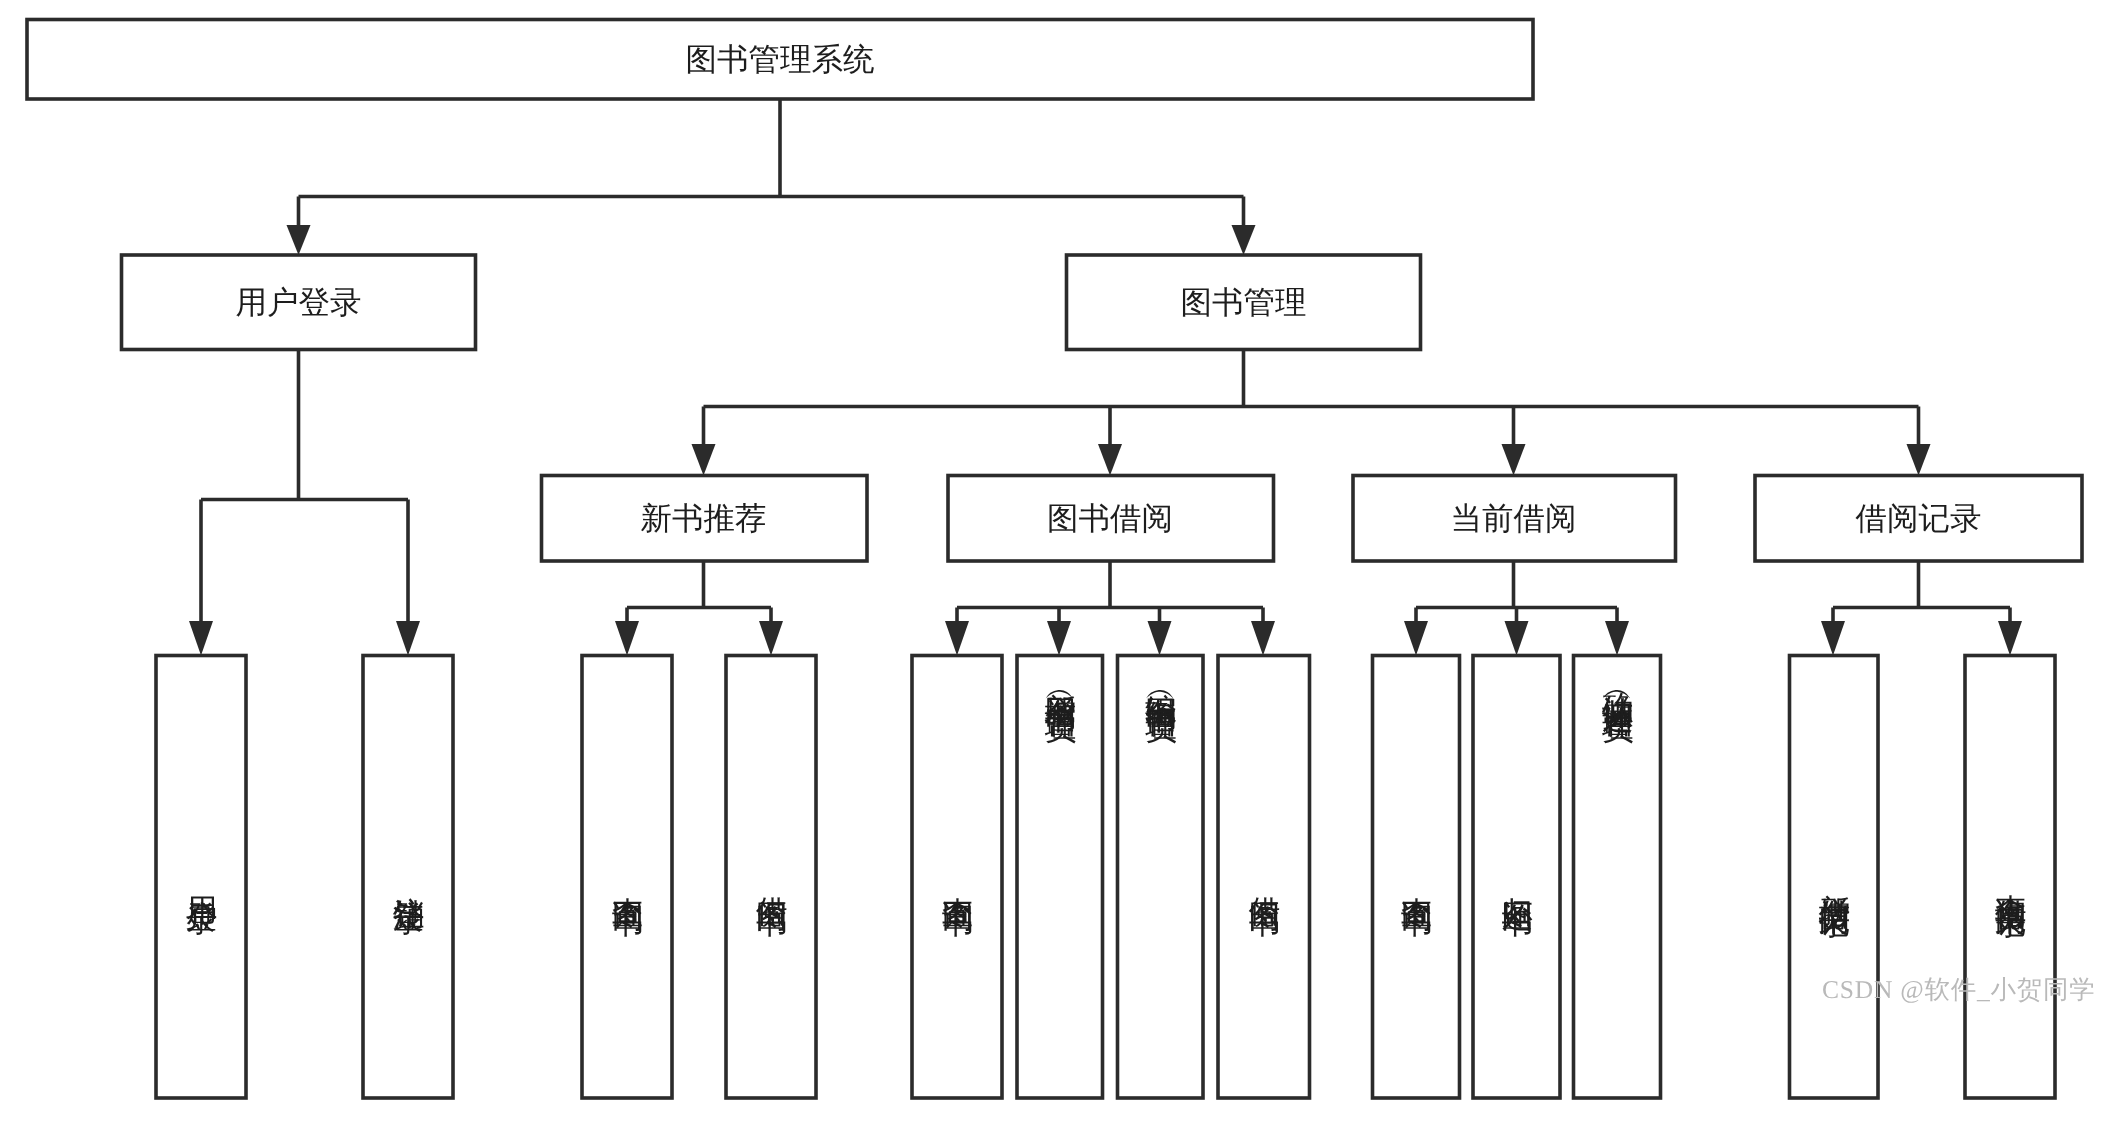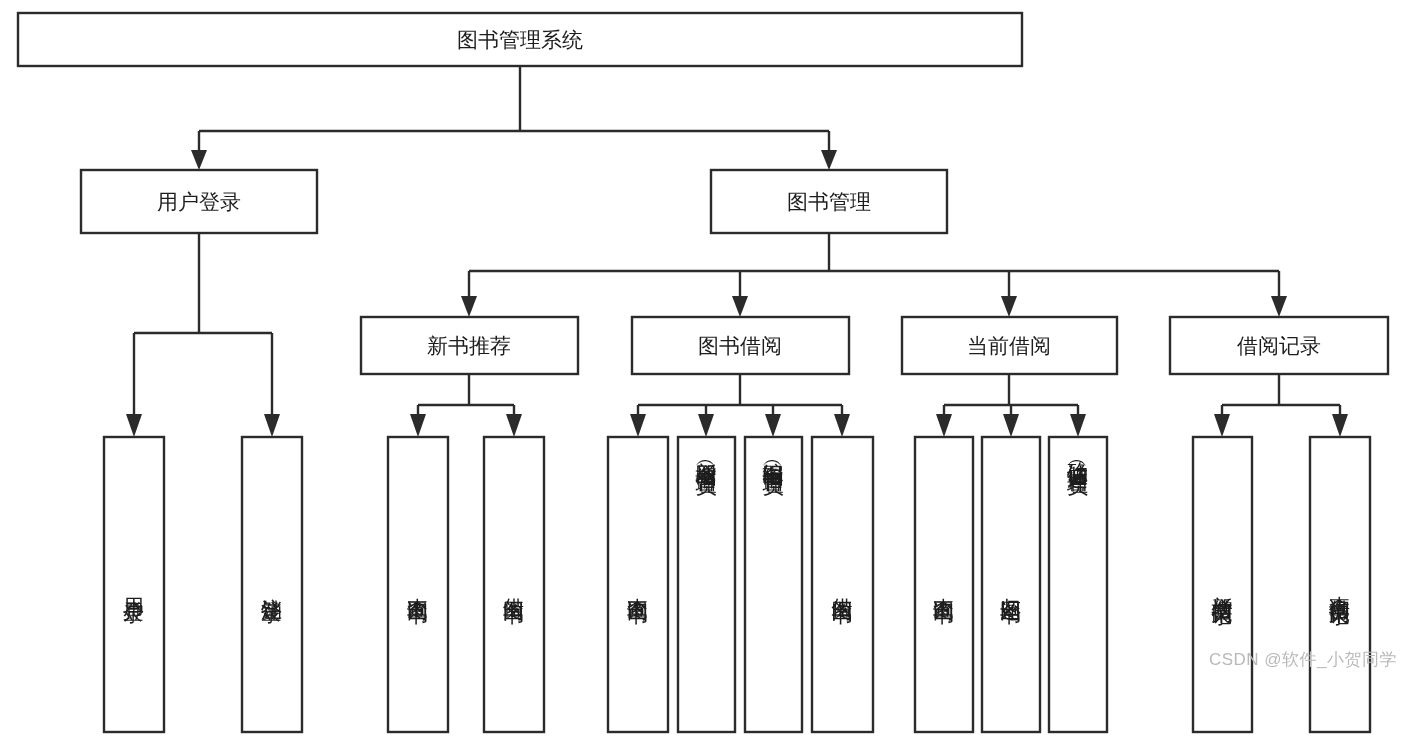--- a/index.html
+++ b/index.html
@@ -64,21 +64,21 @@
     position: absolute;
     display: flex;
     align-items: center;
     justify-content: center;
     pointer-events: none;
   }
   .watermark {
     position: absolute;
     right: 8px;
     bottom: 6px;
-    font-family: Liberation Sans, sans-serif;
+    font-family: Liberation Serif, serif;
     font-size: 17px;
     color: #b9b9b9;
     white-space: nowrap;
     letter-spacing: 0.5px;
   }
 </style>
 </head>
 <body>
 
 <div id="diagram-root">

